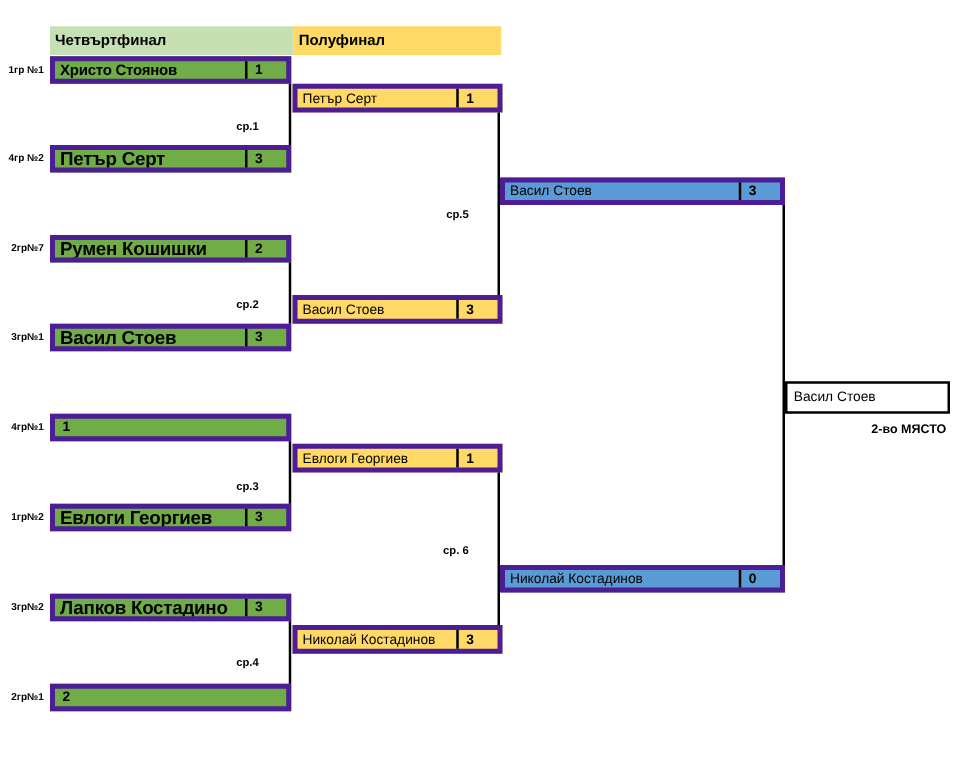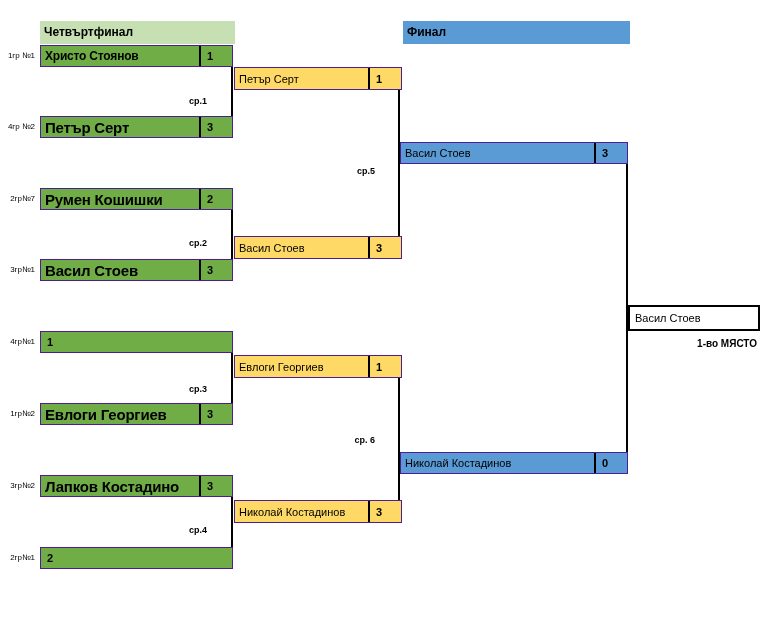--- a/index.html
+++ b/index.html
@@ -6,52 +6,52 @@
   #canvas{
     position:relative;width:765px;height:622px;background:#ffffff;
     font-family:"Liberation Sans",sans-serif;color:#000;overflow:hidden;
   }
   .hdr{position:absolute;top:21px;height:23px;line-height:23px;box-sizing:border-box;
        padding-left:4px;font-size:12px;font-weight:bold;}
   .hdr-qf{left:40px;width:195px;background:#c6e0b4;}
   .hdr-sf{left:235px;width:166px;background:#ffd966;}
   .hdr-f{left:403px;width:227px;background:#5b9bd5;}
 
-  .box{position:absolute;display:flex;border:1px solid #4c1d95;box-sizing:border-box;align-items:stretch;}
+  .box{position:absolute;display:flex;border:4px solid #4c1d95;box-sizing:border-box;align-items:stretch;}
   .box .name{flex:1;display:flex;align-items:center;padding-left:4px;border-right:2px solid #000;
              white-space:nowrap;overflow:hidden;}
   .box .score{width:25px;display:flex;align-items:center;padding-left:6px;font-weight:bold;font-size:11px;}
 
   .qf{left:40px;width:193px;height:22px;background:#70ad47;}
   .qf .name{font-size:15px;font-weight:bold;letter-spacing:-0.2px;}
   .qf.small .name{font-size:12px;}
 
   .sf{left:234px;width:168px;height:23px;background:#ffd966;}
   .sf .name{font-size:11px;}
 
   .fn{left:400px;width:228px;height:22px;background:#5b9bd5;}
   .fn .name{font-size:11px;}
 
-  .seed{position:absolute;left:0;width:35px;text-align:right;font-size:8px;font-weight:normal;line-height:12px;}
+  .seed{position:absolute;left:0;width:35px;text-align:right;font-size:8px;font-weight:bold;line-height:12px;}
   .mlabel{position:absolute;width:60px;text-align:right;font-size:9px;font-weight:bold;line-height:12px;}
   .conn{position:absolute;width:2px;background:#000;}
 
   .winner{position:absolute;left:628px;top:305px;width:132px;height:26px;background:#fff;
           border:2px solid #000;box-sizing:border-box;display:flex;align-items:center;
           padding-left:5px;font-size:11px;}
   .caption{position:absolute;left:600px;top:338px;width:157px;text-align:right;
            font-size:10px;font-weight:bold;}
 </style>
 </head>
 <body>
 
 <div id="canvas">
 
   <div class="hdr hdr-qf">Четвъртфинал</div>
-  <div class="hdr hdr-f">Финал</div>
+  <div class="hdr hdr-sf">Полуфинал</div>
 
   <div class="seed" style="top:50px">1гр №1</div>
   <div class="seed" style="top:121px">4гр №2</div>
   <div class="seed" style="top:193px">2гр№7</div>
   <div class="seed" style="top:264px">3гр№1</div>
   <div class="seed" style="top:336px">4гр№1</div>
   <div class="seed" style="top:408px">1гр№2</div>
   <div class="seed" style="top:480px">3гр№2</div>
   <div class="seed" style="top:552px">2гр№1</div>
 
@@ -126,15 +126,15 @@
   <div class="box fn" style="top:452px">
     <div class="name">Николай Костадинов</div>
     <div class="score">0</div>
   </div>
 
   <div class="conn" style="left:626px;top:164px;height:288px"></div>
 
   <div class="winner">
     <span>Васил Стоев</span>
   </div>
-  <div class="caption">1-во МЯСТО</div>
+  <div class="caption">2-во МЯСТО</div>
 
 </div>
 
 </body></html>

